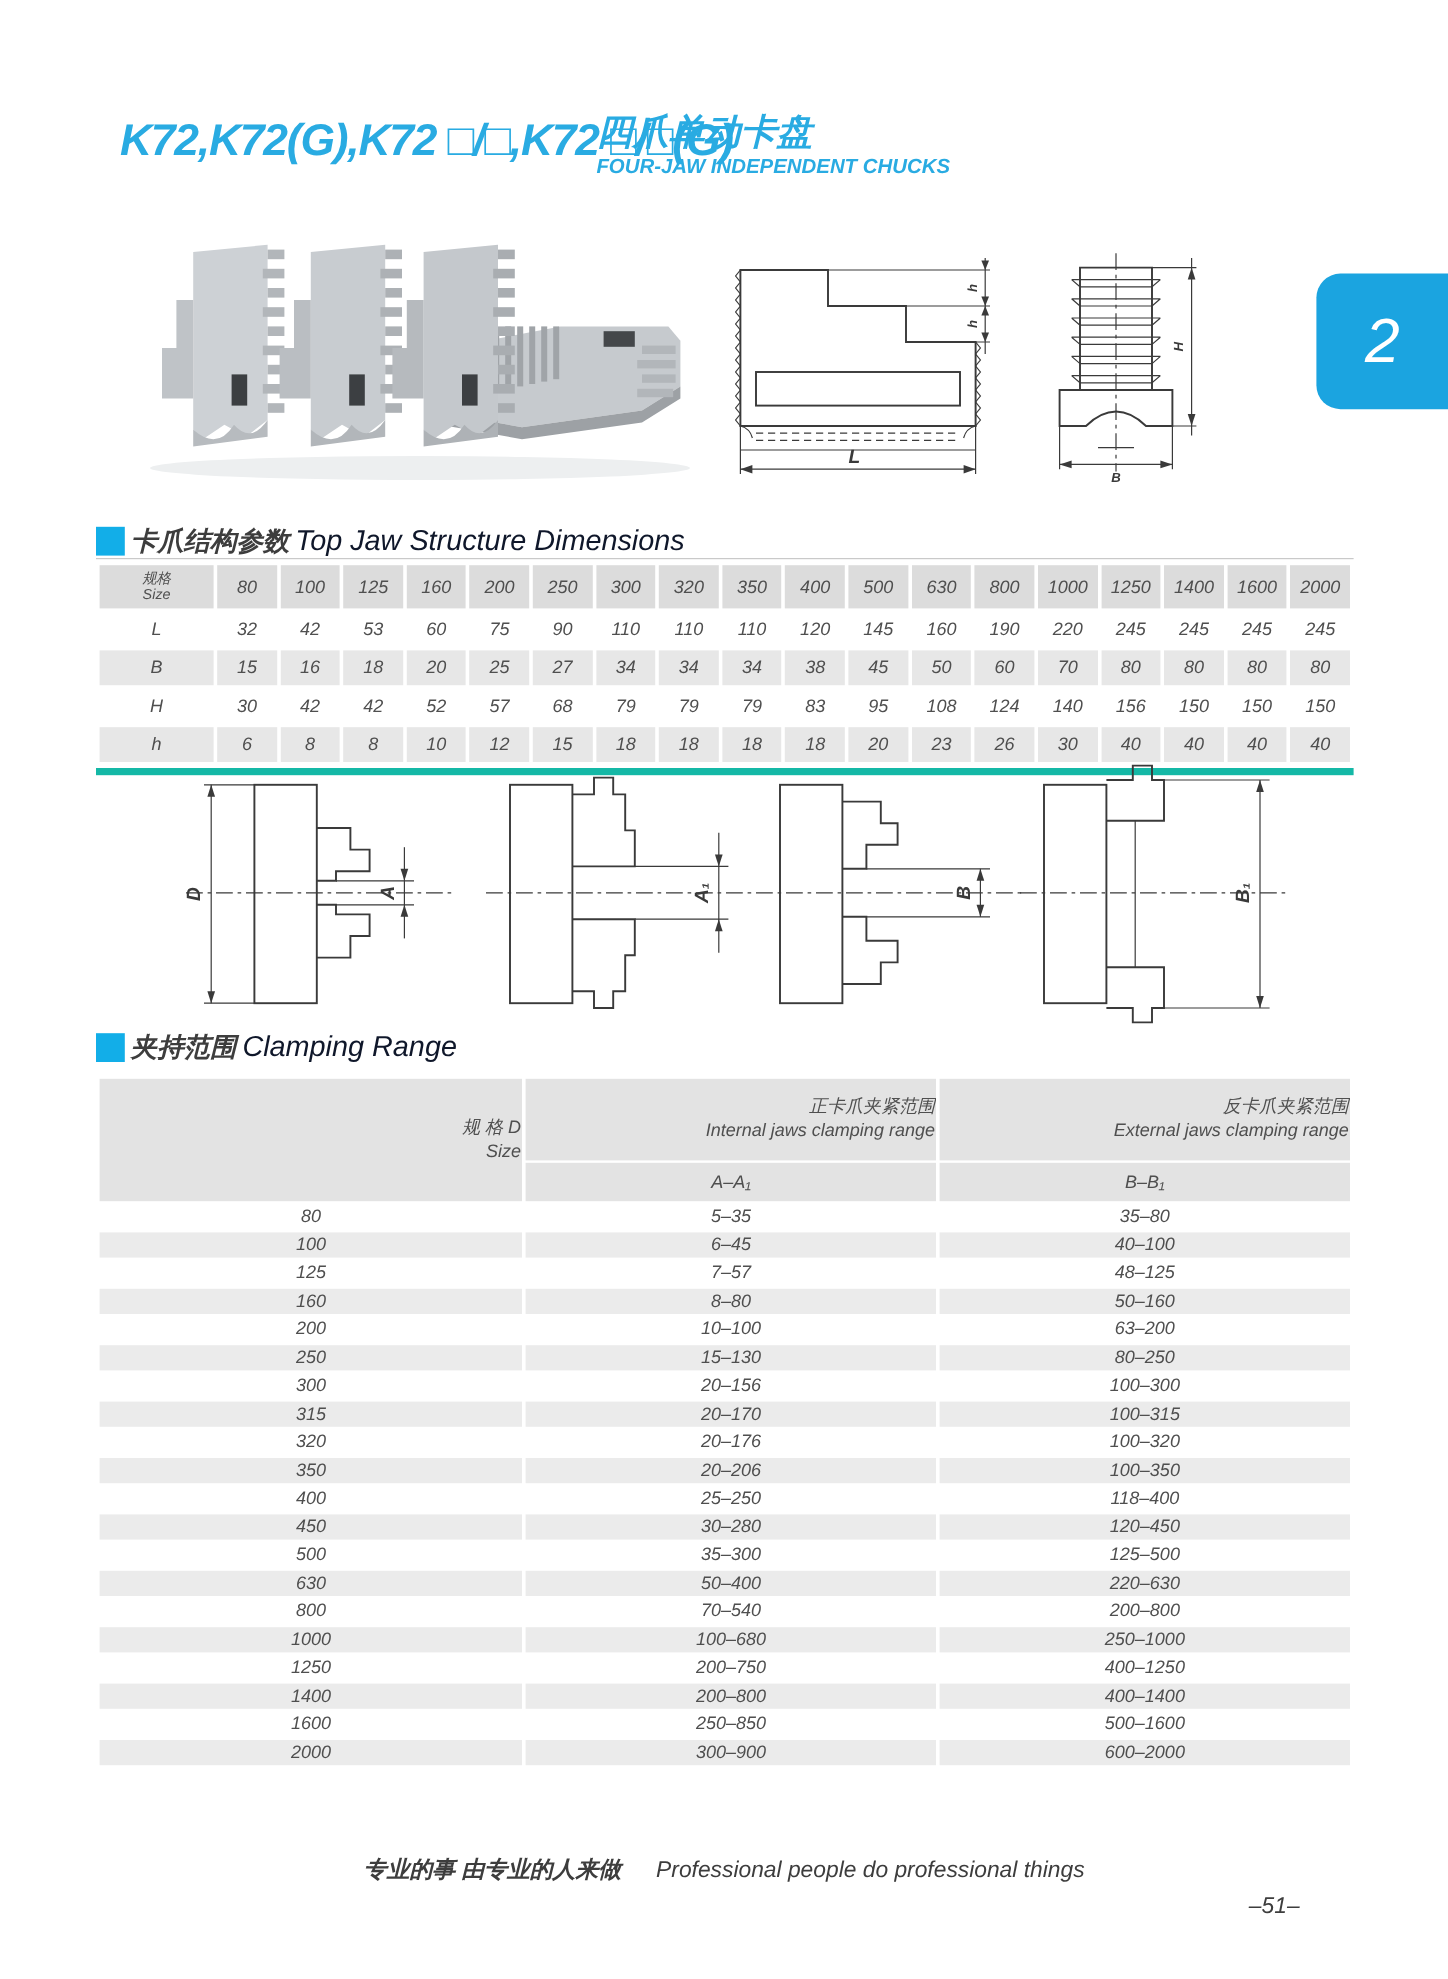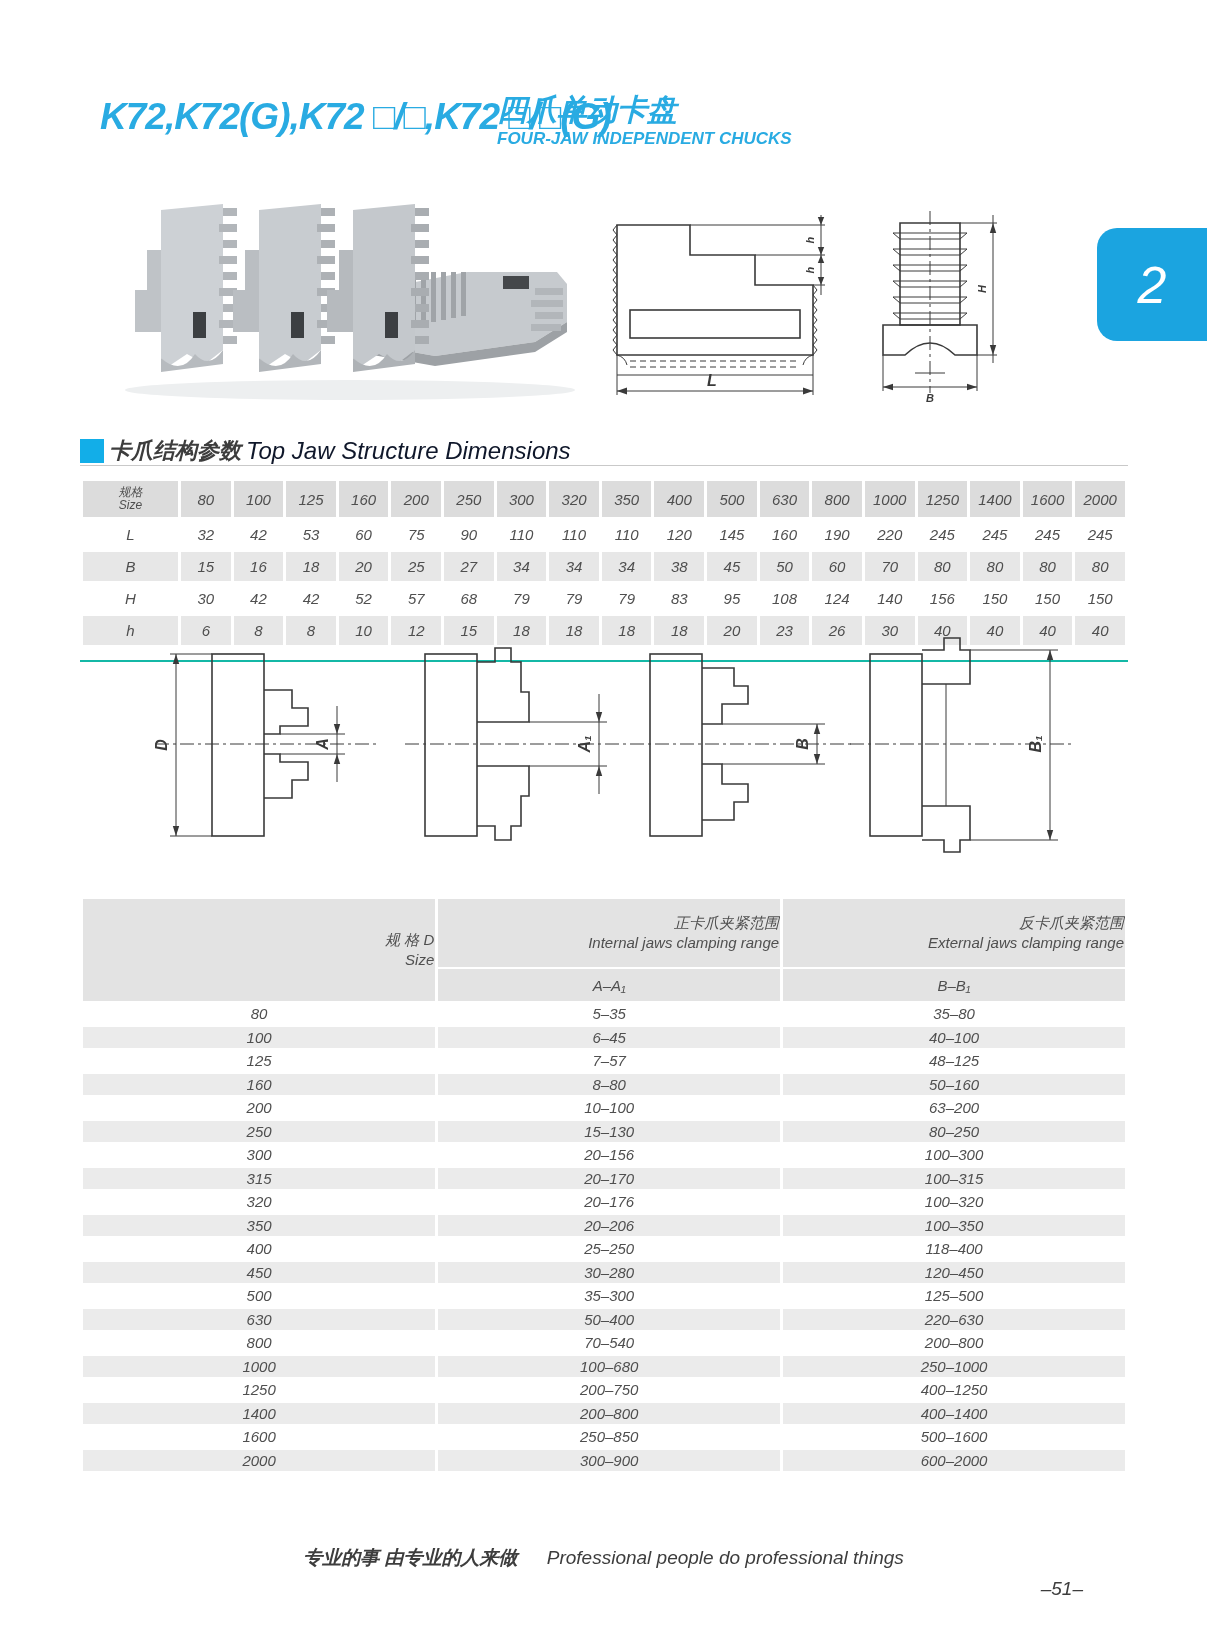--- a/index.html
+++ b/index.html
@@ -16,21 +16,21 @@
         color:#fff;font-size:52px;font-weight:400;}
   
   .section-head{position:absolute;left:80px;display:flex;align-items:center;gap:5px;}
   .blue-sq{width:24px;height:24px;background:#12aee8;display:inline-block;}
   .sec-cn{font-size:22px;font-weight:bold;color:#3d3d3d;}
   .sec-en{font-size:24px;color:#0f172a;}
   
   table{border-collapse:separate;table-layout:fixed;}
   td,th{font-weight:normal;text-align:center;vertical-align:middle;overflow:hidden;}
   .t1-wrap{position:absolute;left:80px;top:465px;width:1048px;border-top:1px solid #c9c9c9;
-        border-bottom:2px solid #14b8a6;padding:12px 0;}
+        border-bottom:6px solid #14b8a6;padding:2px 0;}
   .t1{width:1048px;border-spacing:3px 3px;font-size:15px;color:#4f4f4f;}
   .t1 th{background:#dcdcdc;height:34px;font-size:15px;}
   .t1 th.corner{font-size:12px;line-height:13px;}
   .t1 tr.alt td{background:#e7e7e7;}
   .t1 td{height:27px;background:#fff;}
   .t2-wrap{position:absolute;left:80px;top:897px;width:1048px;}
   .t2{width:1048px;border-spacing:3px 2px;font-size:15px;color:#4f4f4f;}
   .t2 th{background:#e3e3e3;}
   .t2 .hcell{height:66px;font-size:15px;line-height:20px;text-align:right;}
   .t2 .subcell{height:30px;}
@@ -380,20 +380,25 @@
     <path class="ln" d="M82,18 H104 V6 H120 V18 H130 V52 H82"></path>
     <path class="ln" d="M82,208 H104 V220 H120 V208 H130 V174 H82"></path>
     <path class="thin" d="M106,52 V174"></path>
     <path class="thin" d="M130,18 H218 M130,208 H218"></path>
     <path class="thin" d="M210,18 V208"></path>
     <polygon class="arw" points="210,18 206.8,28 213.2,28"></polygon>
     <polygon class="arw" points="210,208 206.8,198 213.2,198"></polygon>
     <text class="dimtxt" transform="rotate(-90 201,112)" x="201" y="112" text-anchor="middle">B₁</text>
   </svg>
 
+  <div class="section-head" style="top:858px;">
+    <span class="blue-sq"></span>
+    <span class="sec-cn">夹持范围</span>
+    <span class="sec-en">Clamping Range</span>
+  </div>
 
   <div class="t2-wrap">
     <table class="t2">
       <colgroup>
           <col style="width:34%">
           <col style="width:33%">
           <col style="width:33%">
         </colgroup>
       <thead>
         <tr>

